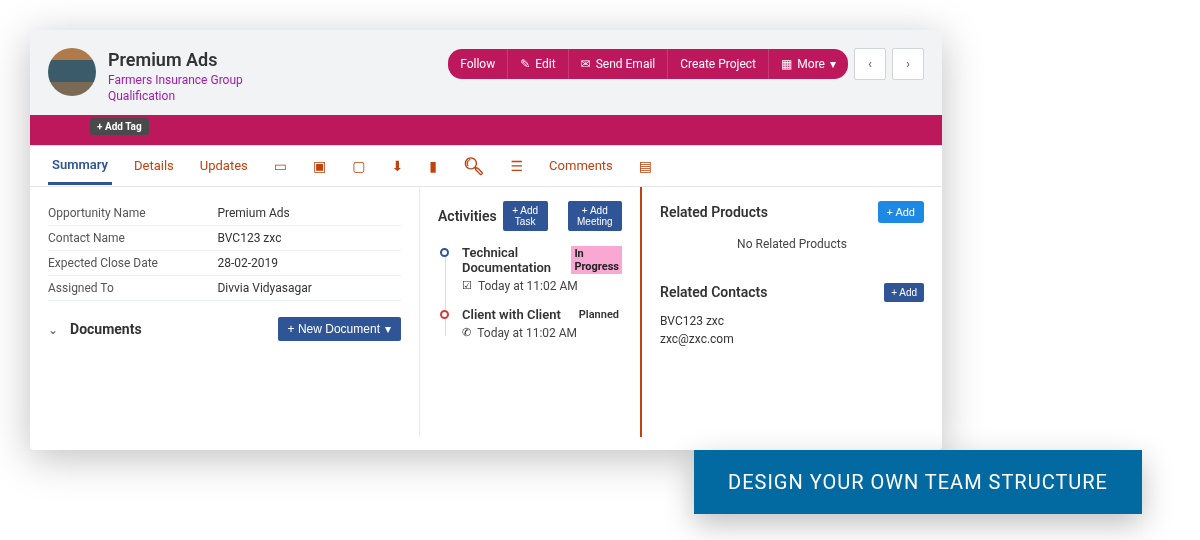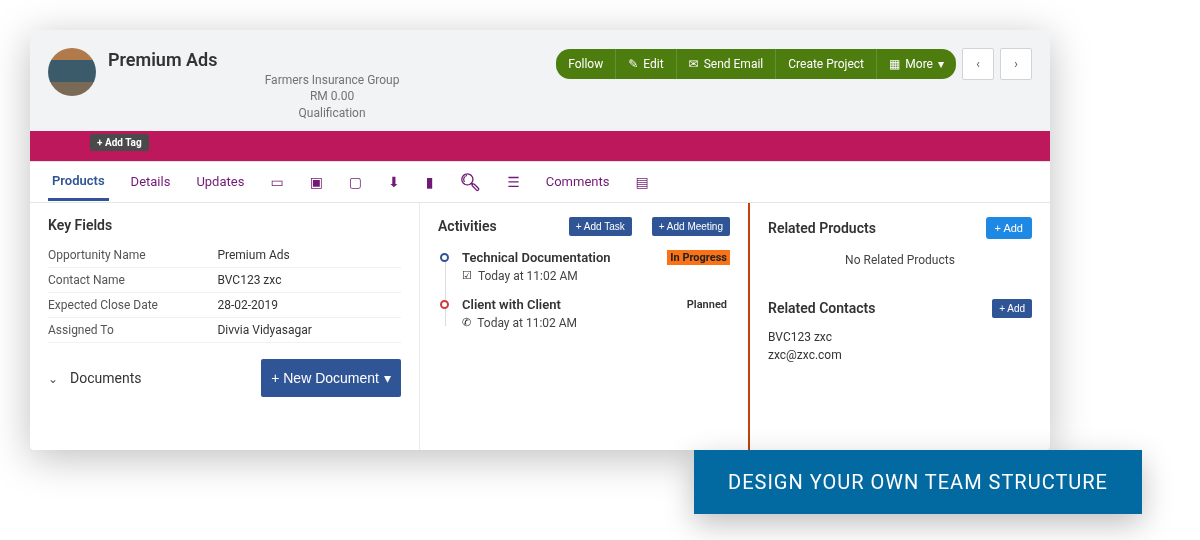--- a/index.html
+++ b/index.html
@@ -1,86 +1,85 @@
 <!DOCTYPE html>
 <html><head>
 <meta charset="utf-8">
 <style>
 html,body{margin:0;padding:0;font-family:-apple-system,BlinkMacSystemFont,"Segoe UI",Roboto,Arial,sans-serif;background:#fff;color:#333;}
 *{box-sizing:border-box;}
 .stage{width:1200px;height:540px;position:relative;}
-.card{position:absolute;left:30px;top:30px;width:1020px;height:420px;background:#fff;border-radius:4px;box-shadow:0 8px 40px rgba(0,0,0,0.25);overflow:hidden;}
+.card{position:absolute;left:30px;top:30px;width:912px;height:420px;background:#fff;border-radius:4px;box-shadow:0 8px 40px rgba(0,0,0,0.25);overflow:hidden;}
 
 .hdr{display:flex;align-items:flex-start;padding:18px 18px 10px 18px;background:#f2f3f5;}
 .avatar{width:48px;height:48px;border-radius:50%;flex:0 0 48px;background:linear-gradient(180deg,#b07a4a 0%,#b07a4a 25%,#3b5b6b 25%,#3b5b6b 70%,#7a6a55 70%);}
 .titleblock{margin-left:12px;flex:1;line-height:1.35;}
 .h-title{font-size:18px;font-weight:600;color:#333;}
-.h-sub{font-size:12px;color:#737373;text-align:center;}
+.h-sub{font-size:12px;color:#a21caf;}
 .actions{display:flex;align-items:center;gap:0;}
-.bluebar{display:flex;background:#4d7c0f;border-radius:14px;overflow:hidden;}
+.bluebar{display:flex;background:#be185d;border-radius:14px;overflow:hidden;}
 .bluebar button{all:unset;color:#fff;font-size:12px;padding:8px 12px;border-right:1px solid rgba(255,255,255,0.15);cursor:pointer;display:flex;align-items:center;gap:5px;}
 .bluebar button:last-child{border-right:none;}
 .navsq{width:32px;height:32px;border:1px solid #d0d3d8;background:#fff;margin-left:6px;display:flex;align-items:center;justify-content:center;color:#555;cursor:pointer;border-radius:2px;font-size:12px;}
 
 .tagrow{padding:0 18px 10px 60px;background:#be185d;}
 .addtag{display:inline-block;background:#4a4a4a;color:#fff;font-size:10px;font-weight:700;padding:3px 7px;border-radius:3px;cursor:pointer;}
 
 .tabs{display:flex;align-items:center;gap:18px;padding:0 18px;border-top:1px solid #e3e5e8;border-bottom:1px solid #e3e5e8;background:#fff;font-size:13px;}
-.tab{padding:10px 4px;color:#701a75;cursor:pointer;}
+.tab{padding:10px 4px;color:#c2410c;cursor:pointer;}
 .tab.active{color:#2f5597;font-weight:600;border-bottom:3px solid #2f5597;margin-bottom:-1px;}
 .tab.ico{font-size:14px;}
 .tab.icobig{font-size:17px;font-weight:700;}
 
 .body{display:flex;height:calc(100% - 170px);}
 .col{padding:14px 18px;overflow:hidden;}
 .col1{flex:0 0 390px;border-right:1px solid #e8eaed;}
 .col2{flex:1;border-right:2px solid #c2410c;}
 .col3{flex:0 0 300px;}
 .sect-title{font-size:14px;font-weight:600;color:#333;margin-bottom:10px;display:flex;align-items:center;justify-content:space-between;}
 .kv{display:flex;font-size:12px;padding:5px 0;border-bottom:1px solid #f0f1f3;}
 .kv .k{flex:0 0 48%;color:#555;}
 .kv .v{flex:1;color:#333;}
 .docrow{display:flex;align-items:center;justify-content:space-between;margin-top:16px;}
 .chev{font-size:12px;color:#555;margin-right:8px;display:inline-block;}
-.btn-prim{background:#2f5597;color:#fff;border:none;font-size:14px;padding:11px 10px;border-radius:2px;cursor:pointer;display:inline-flex;align-items:center;gap:5px;}
+.btn-prim{background:#2f5597;color:#fff;border:none;font-size:12px;padding:5px 10px;border-radius:2px;cursor:pointer;display:inline-flex;align-items:center;gap:5px;}
 .btn-prim.sm{font-size:10px;padding:4px 7px;}
 .btn-blue{background:#1e88e5;color:#fff;border:none;font-size:11px;padding:5px 9px;border-radius:3px;cursor:pointer;}
 
 .actbtns{display:flex;gap:20px;padding-left:6px;}
 .tl{position:relative;margin-top:14px;padding-left:24px;}
 .tl:before{content:"";position:absolute;left:7px;top:6px;bottom:4px;width:1px;background:#d9dce0;}
 .tli{position:relative;margin-bottom:14px;}
 .dot{position:absolute;left:-22px;top:3px;width:9px;height:9px;border-radius:50%;}
 .dot.b{border:2px solid #2f5597;background:#fff;}
 .dot.r{border:2px solid #d23b3b;background:#fff;}
 .tli-head{display:flex;align-items:center;justify-content:space-between;}
 .tli-title{font-size:13px;font-weight:600;color:#333;}
 .badge{font-size:11px;font-weight:700;padding:1px 3px;}
-.badge.prog{background:#f97316;color:#222;}
+.badge.prog{background:#f9a8d4;color:#222;}
 .badge.plan{color:#333;font-weight:600;}
 .tli-sub{font-size:12px;color:#444;margin-top:4px;display:flex;align-items:center;gap:6px;}
 .tli-sub .ic{font-size:11px;color:#222;}
 
 .rel-empty{text-align:center;font-size:12px;color:#444;margin:14px 0 32px;}
 .contact{font-size:12px;color:#333;line-height:1.5;margin-top:8px;}
 
 .cta{position:absolute;right:58px;bottom:26px;background:#0369a1;color:#fff;font-size:20px;letter-spacing:1px;padding:20px 34px;box-shadow:0 10px 30px rgba(0,0,0,0.25);cursor:pointer;}
 </style>
 </head>
 <body>
 
 <div class="stage">
   <div class="card">
 
     <div class="hdr">
       <div class="avatar"></div>
       <div class="titleblock">
         <div class="h-title">Premium Ads</div>
         <div class="h-sub">Farmers Insurance Group</div>
-        <div class="h-sub">RM 0.00</div>
         <div class="h-sub">Qualification</div>
       </div>
       <div class="actions">
         <div class="bluebar">
           <button>
               <span>Follow</span>
             </button>
           <button>
               <span>✎</span>
               <span>Edit</span>
@@ -105,59 +104,58 @@
             <span>›</span>
           </div>
       </div>
     </div>
 
     <div class="tagrow">
       <span class="addtag">+ Add Tag</span>
     </div>
 
     <div class="tabs">
-      <div class="tab active">Products</div>
+      <div class="tab active">Summary</div>
       <div class="tab">Details</div>
       <div class="tab">Updates</div>
       <div class="tab ico">▭</div>
       <div class="tab ico">▣</div>
       <div class="tab ico">▢</div>
       <div class="tab ico">⬇</div>
       <div class="tab ico">▮</div>
       <div class="tab icobig">🔍︎</div>
       <div class="tab ico">☰</div>
       <div class="tab">Comments</div>
       <div class="tab ico">▤</div>
     </div>
 
     <div class="body">
 
       <div class="col col1">
-        <div class="sect-title">Key Fields</div>
         <div class="kv">
             <div class="k">Opportunity Name</div>
             <div class="v">Premium Ads</div>
           </div>
         <div class="kv">
             <div class="k">Contact Name</div>
             <div class="v">BVC123 zxc</div>
           </div>
         <div class="kv">
             <div class="k">Expected Close Date</div>
             <div class="v">28-02-2019</div>
           </div>
         <div class="kv">
             <div class="k">Assigned To</div>
             <div class="v">Divvia Vidyasagar</div>
           </div>
 
         <div class="docrow">
           <div>
             <span class="chev">⌄</span>
-            <span style="font-size:14px;font-weight:400;">Documents</span>
+            <span style="font-size:14px;font-weight:700;">Documents</span>
           </div>
           <button class="btn-prim">
             <span>+ New Document</span>
               <span>▾</span>
           </button>
         </div>
       </div>
 
       <div class="col col2">
         <div class="sect-title">

